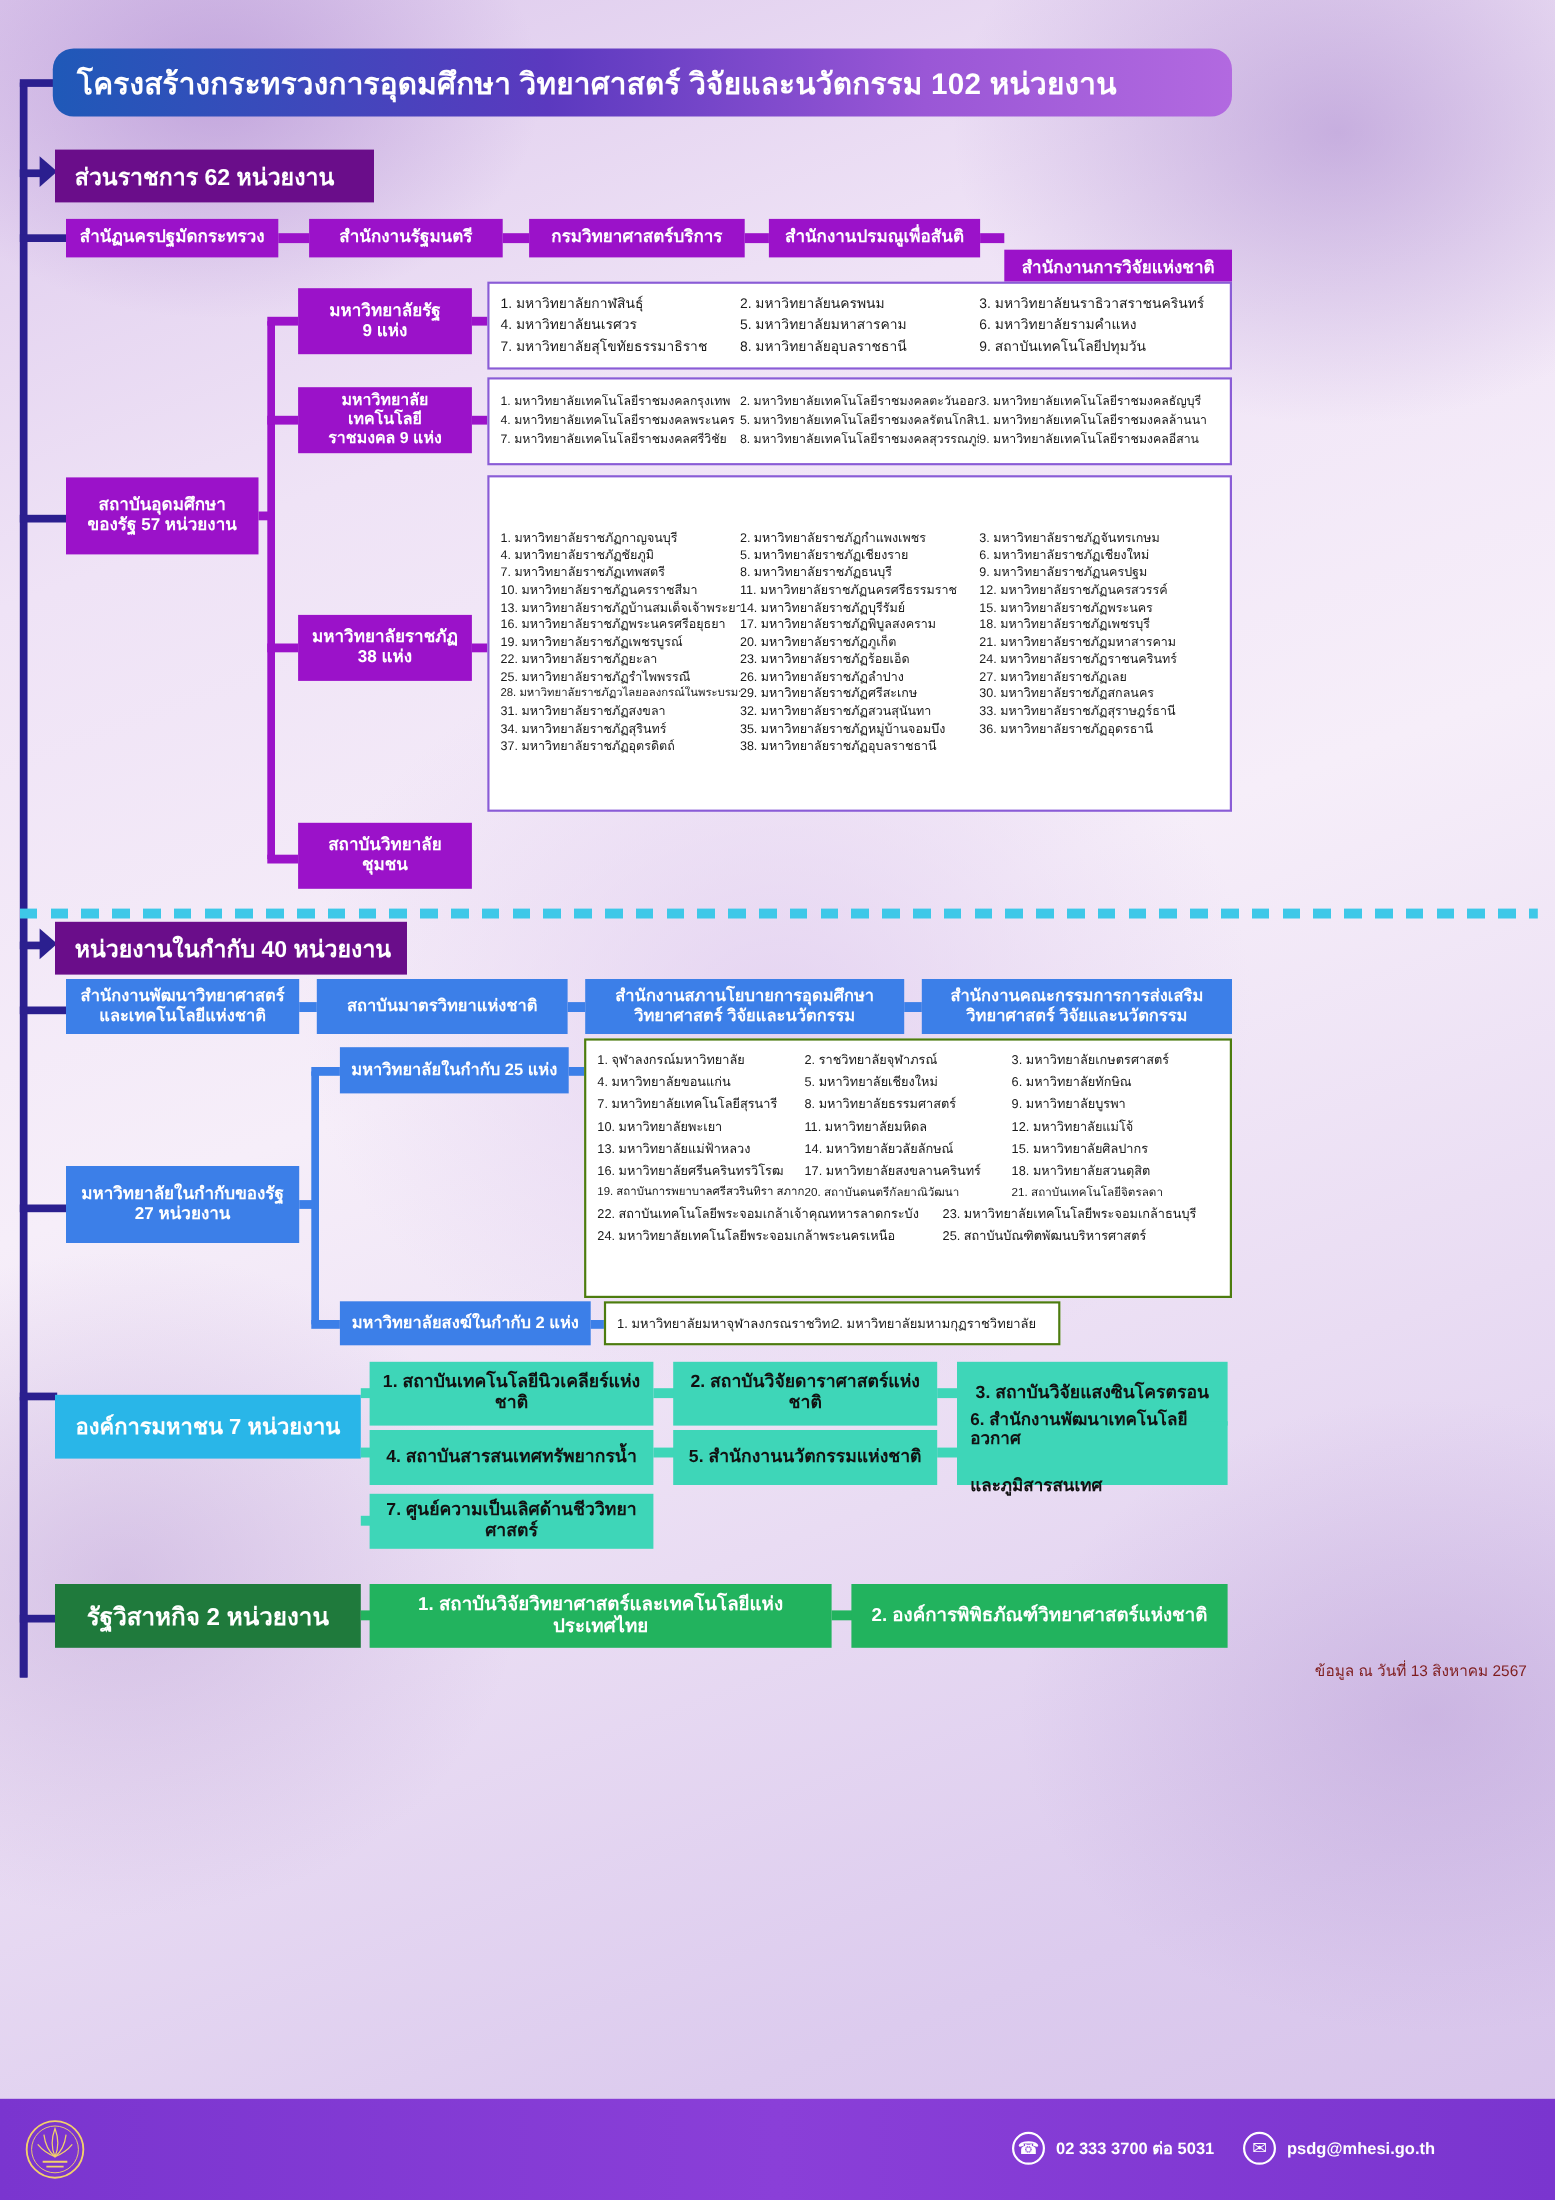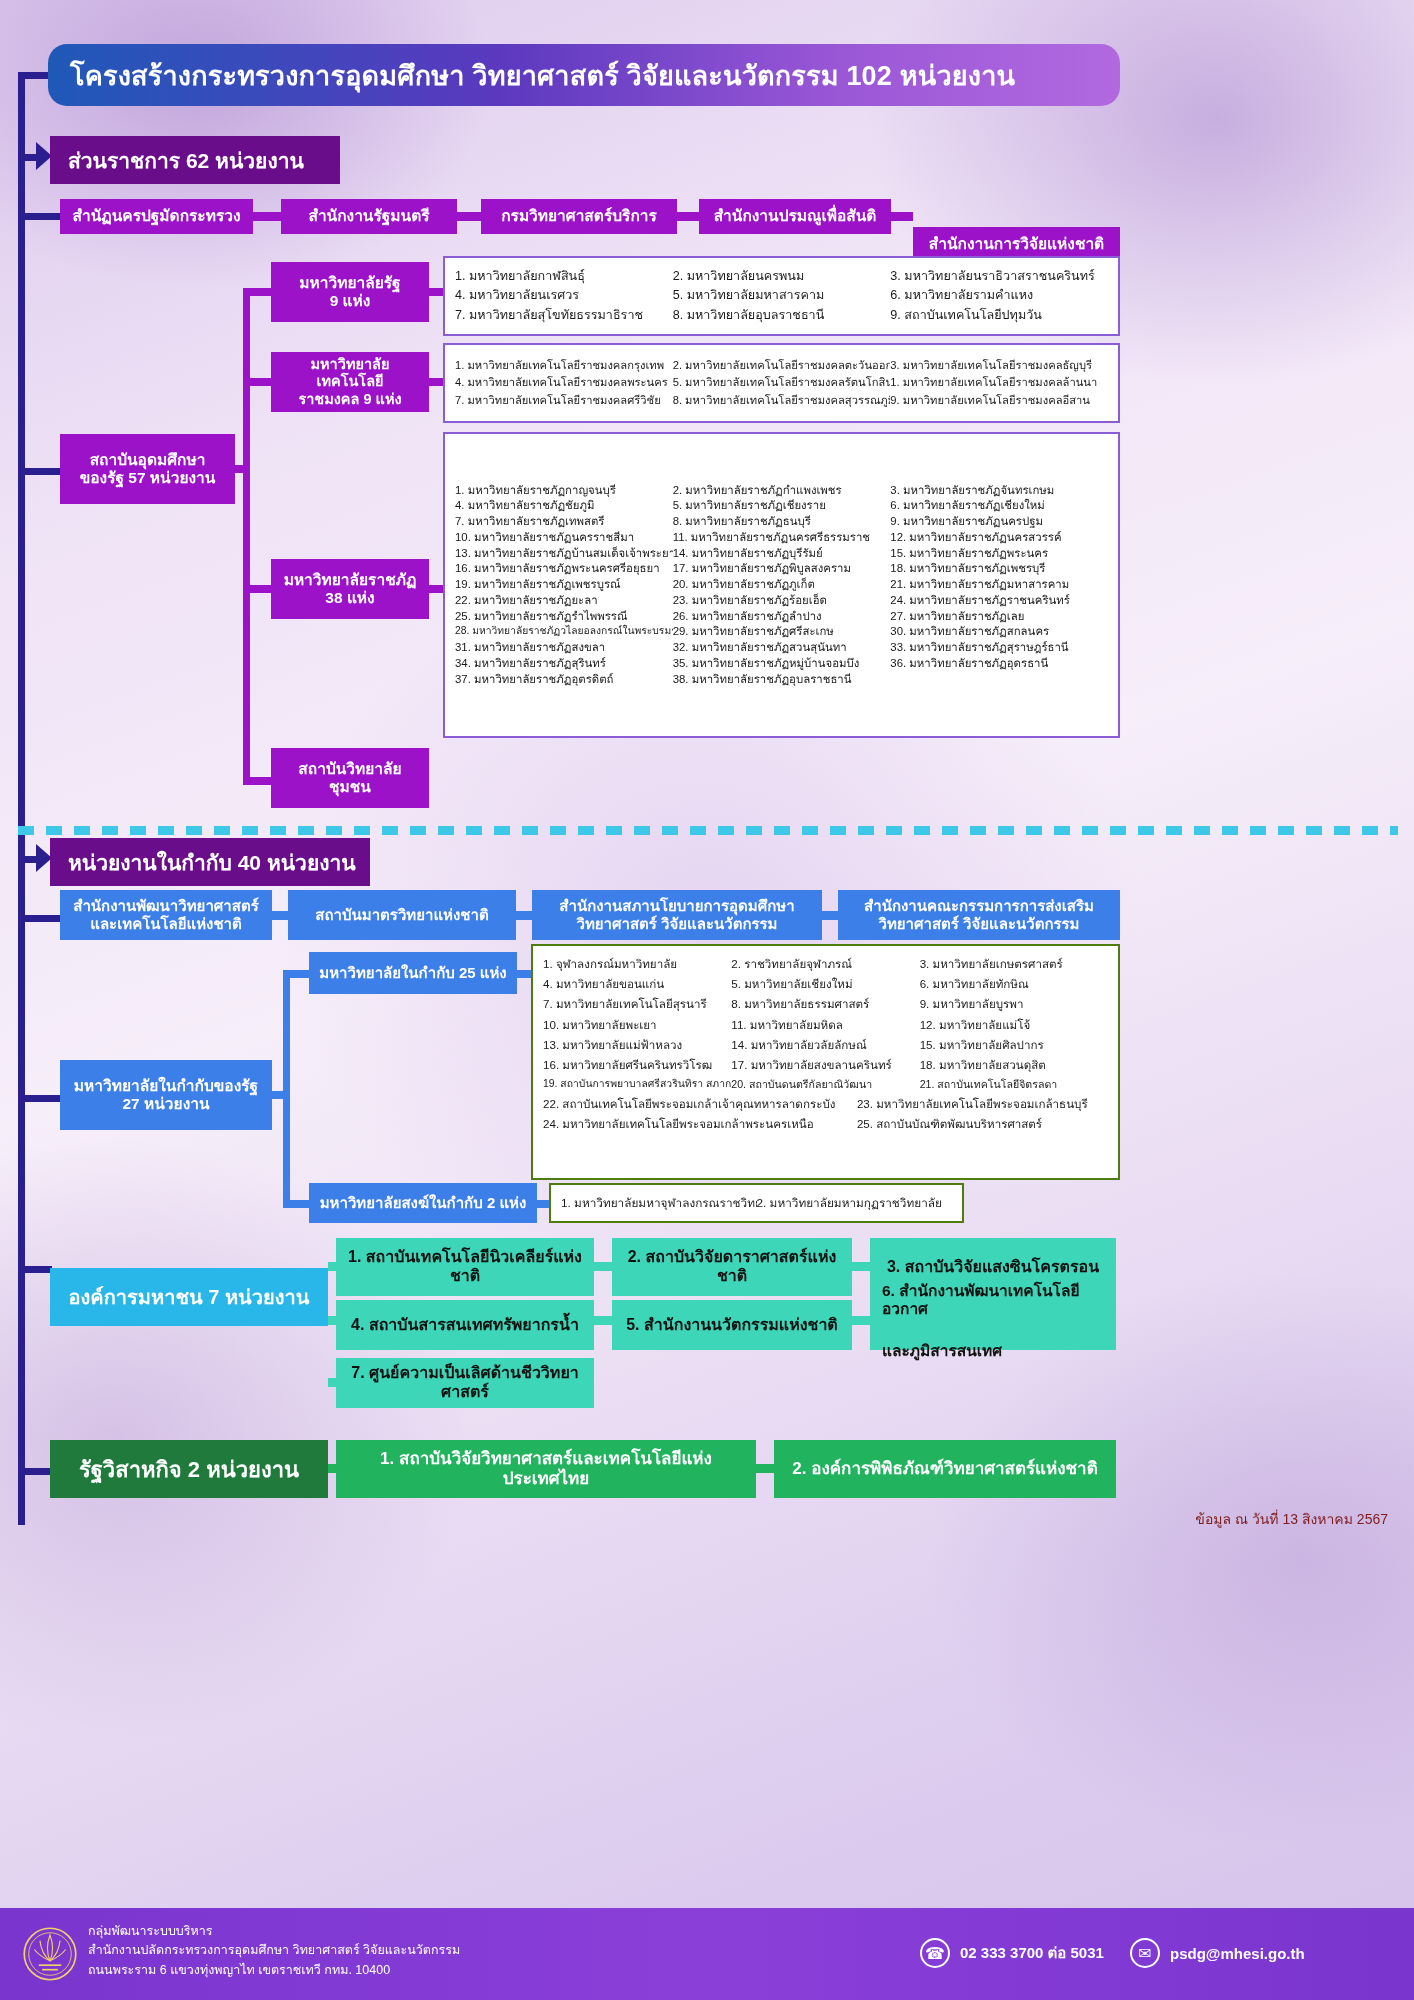--- a/index.html
+++ b/index.html
@@ -386,25 +386,20 @@
       <g stroke="#f2d06a" stroke-width="2" fill="none">
         <path d="M50 16 C44 32 44 48 50 62 C56 48 56 32 50 16 Z"></path>
         <path d="M32 26 C34 42 40 54 50 62"></path>
         <path d="M68 26 C66 42 60 54 50 62"></path>
         <path d="M22 42 C30 52 40 58 50 62"></path>
         <path d="M78 42 C70 52 60 58 50 62"></path>
         <path d="M30 70 h40" stroke-width="3"></path>
         <path d="M36 78 h28" stroke-width="3"></path>
       </g>
     </svg>
-    <div class="ftext" style="top:14px;">
-      <div>กลุ่มพัฒนาระบบบริหาร</div>
-      <div>สำนักงานปลัดกระทรวงการอุดมศึกษา วิทยาศาสตร์ วิจัยและนวัตกรรม</div>
-      <div>ถนนพระราม 6 แขวงทุ่งพญาไท เขตราชเทวี กทม. 10400</div>
-    </div>
     <div style="position:absolute; left:920px; top:30px; display:flex; align-items:center; gap:10px;">
       <span class="circ">☎</span>
       <span style="font-size:15px;font-weight:700;">02 333 3700 ต่อ 5031</span>
     </div>
     <div style="position:absolute; left:1130px; top:30px; display:flex; align-items:center; gap:10px;">
       <span class="circ">✉</span>
       <span style="font-size:15px;font-weight:700;">psdg@mhesi.go.th</span>
     </div>
   </div>
 

